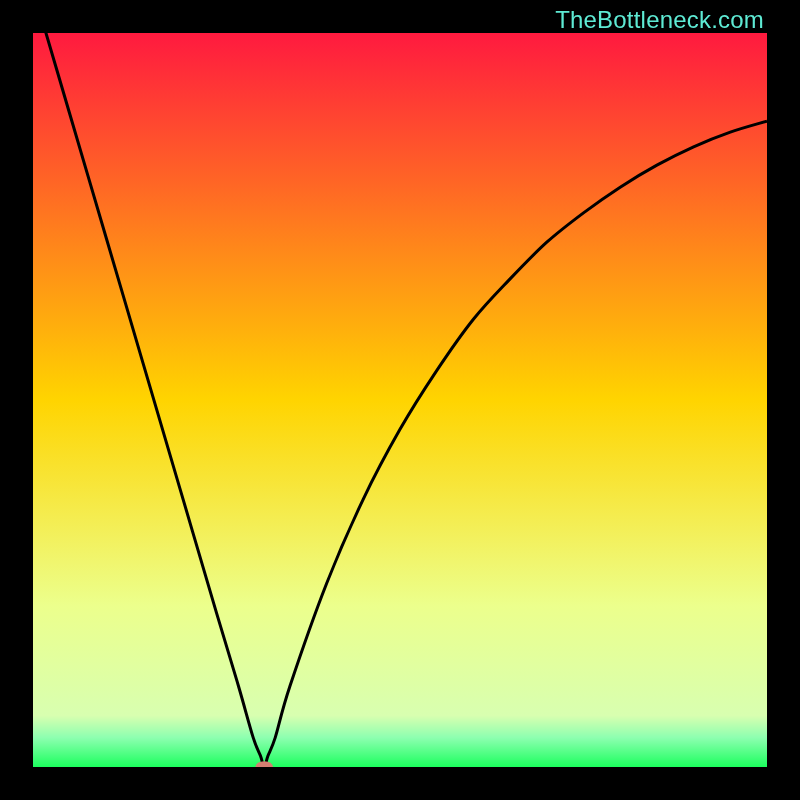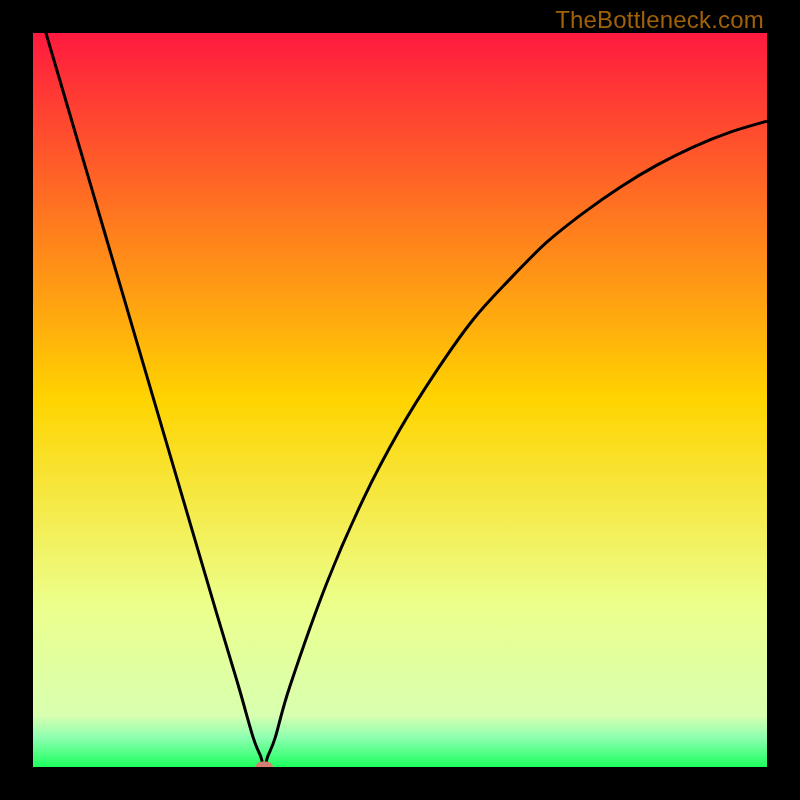--- a/index.html
+++ b/index.html
@@ -30,21 +30,21 @@
     position: absolute;
     left: 0;
     top: 0;
     width: 100%;
     height: 100%;
   }
   .watermark {
     position: absolute;
     top: 6px;
     right: 36px;
-    color: #a16207;
+    color: #5eead4;
     font-size: 24px;
     font-weight: 500;
     letter-spacing: 0.2px;
     user-select: none;
   }
   svg {
     position: absolute;
     left: 0;
     top: 0;
   }

